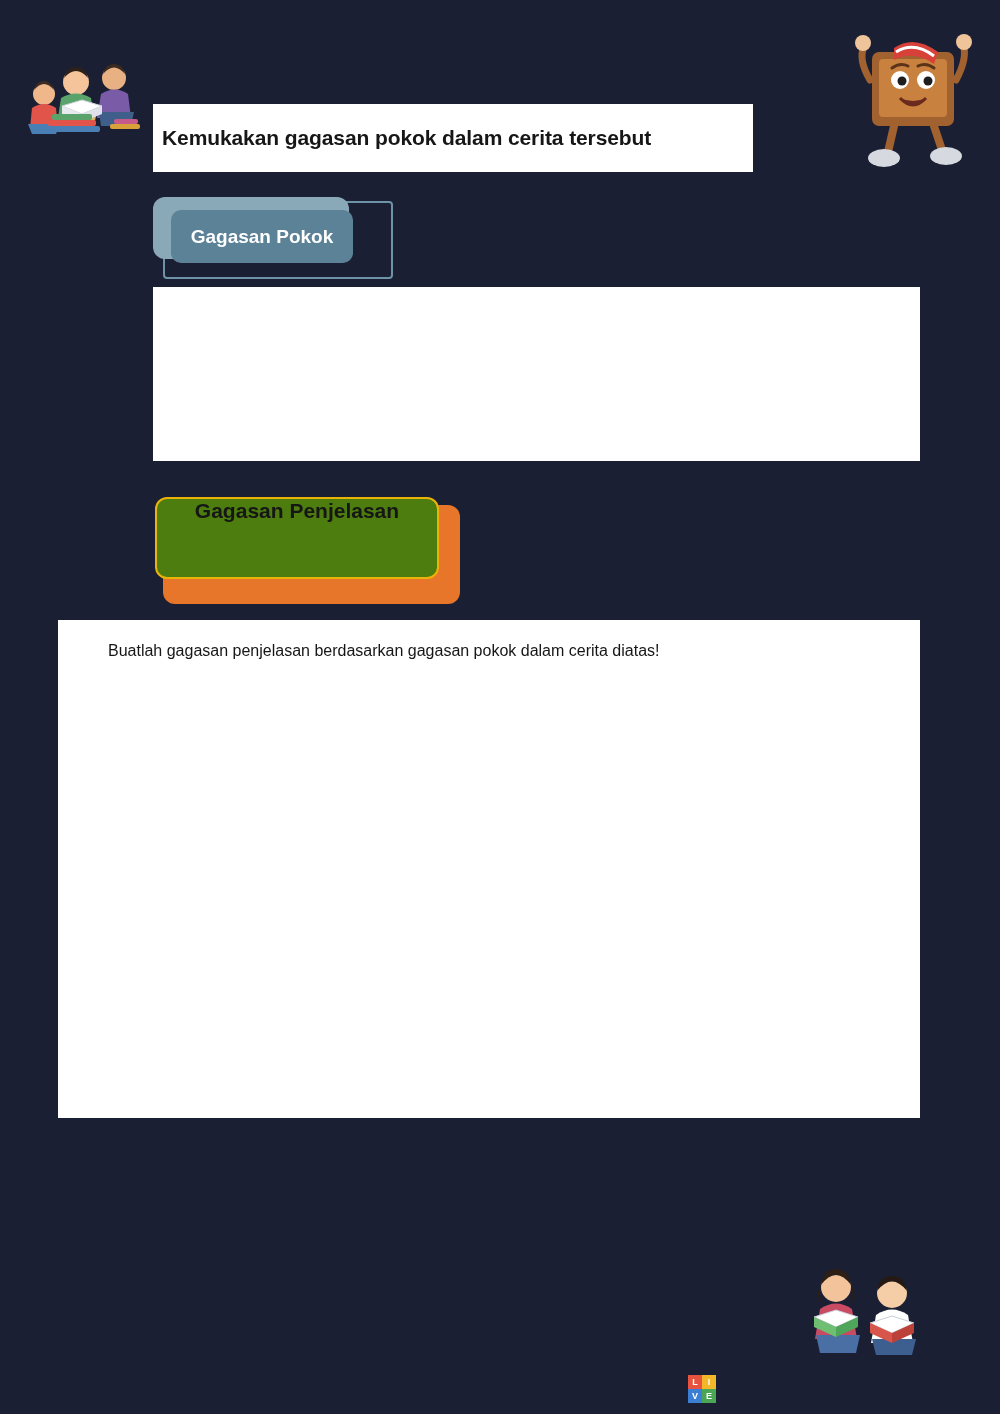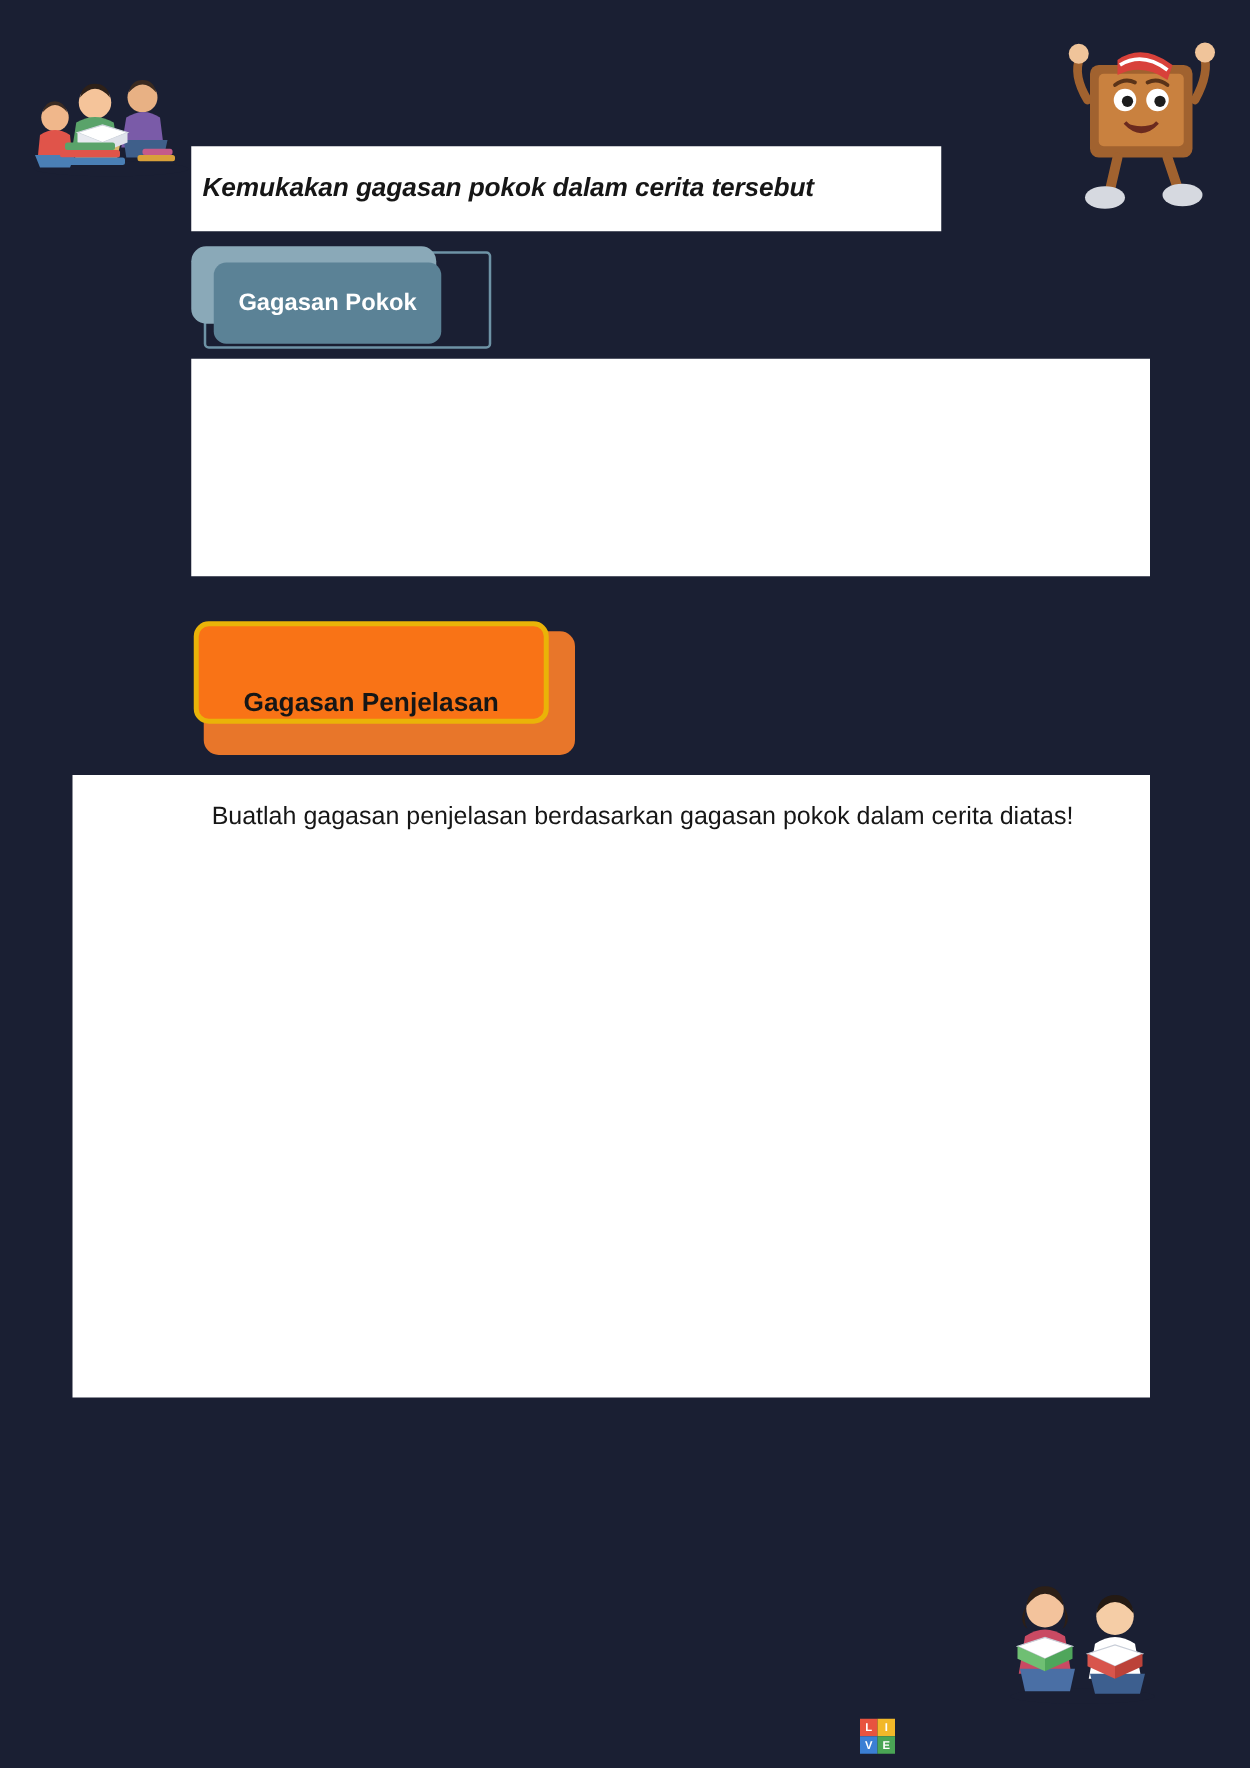--- a/index.html
+++ b/index.html
@@ -16,27 +16,26 @@
   
   .clipart { position: absolute; }
 
   #kids-reading-top { left: 14px; top: 32px; width: 150px; height: 112px; }
   #book-mascot { left: 848px; top: 18px; width: 130px; height: 160px; }
   #kids-reading-bottom { left: 792px; top: 1255px; width: 148px; height: 110px; }
 
   
   #title-bar {
     position: absolute;
-    left: 153px; top: 117px;
+    left: 153px; top: 104px;
     width: 600px; height: 68px;
     background: #ffffff;
     display: flex;
     align-items: center;
     padding-left: 9px;
-    font-style: italic;
   }
   #title-text {
     font-size: 21px;
     font-weight: bold;
     color: #161616;
     letter-spacing: -0.1px;
   }
 
   
   #label-pokok-wrap {
@@ -55,21 +54,21 @@
   #label-pokok-back {
     position: absolute;
     left: 0px; top: 0px;
     width: 196px; height: 62px;
     background: #8aa9b8;
     border-radius: 12px;
   }
   #label-pokok-box {
     position: absolute;
     left: 18px; top: 13px;
-    width: 182px; height: 65px;
+    width: 182px; height: 53px;
     background: #5b8296;
     border-radius: 10px;
     display: flex;
     align-items: center;
     justify-content: center;
   }
   #label-pokok-text {
     font-size: 19px;
     font-weight: bold;
     color: #ffffff;
@@ -100,45 +99,44 @@
     position: absolute;
     left: 8px; top: 8px;
     width: 297px; height: 99px;
     background: #e8762a;
     border-radius: 12px;
   }
   #label-penjelasan-box {
     position: absolute;
     left: 0px; top: 0px;
     width: 284px; height: 82px;
-    background: #f97316;
-    border: 4px solid #eab308;
+    background: #4d7c0f;
+    border: 2px solid #eab308;
     border-radius: 12px;
     display: flex;
-    align-items: flex-end;
+    align-items: flex-start;
     justify-content: center;
   }
   #label-penjelasan-text {
     font-size: 21px;
     font-weight: bold;
     color: #161616;
   }
 
   
   #answer-box-2 {
     position: absolute;
     left: 58px; top: 620px;
     width: 862px; height: 498px;
     background: #ffffff;
     padding: 22px 0 0 50px;
   }
   #instruction-text {
-    font-size: 20px;
+    font-size: 16px;
     color: #161616;
-    text-align: center;
   }
 
   
   #footer-logo {
     position: absolute;
     left: 688px; top: 1375px;
     display: flex;
     align-items: center;
     gap: 5px;
   }

